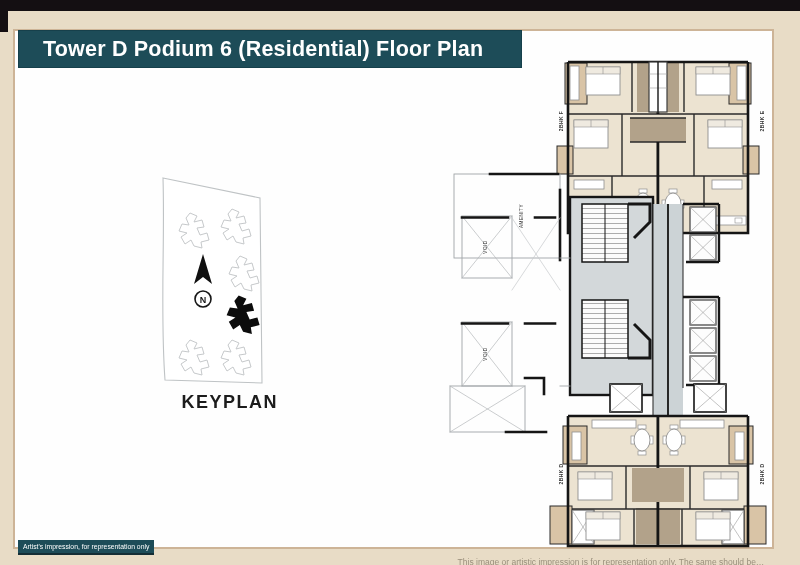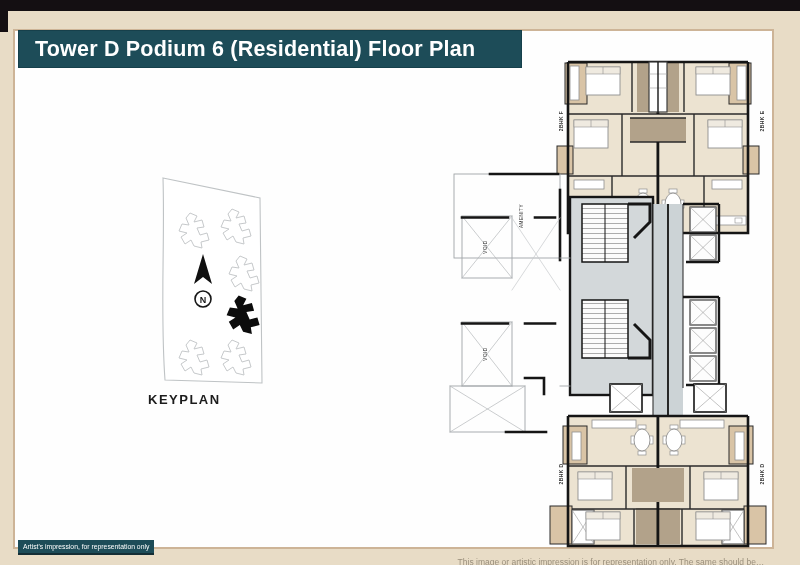--- a/index.html
+++ b/index.html
@@ -9,27 +9,27 @@
   }
   .topbar{position:absolute;left:0;top:0;width:800px;height:11px;background:#140f12;}
   .corner{position:absolute;left:0;top:0;width:8px;height:32px;background:#140f12;}
   .card{
     position:absolute;left:13px;top:29px;width:761px;height:520px;
     background:#fefefe;border:2px solid #cdb497;box-sizing:border-box;
   }
   .banner{
     position:absolute;left:18px;top:30px;width:504px;height:38px;box-sizing:border-box;
     background:#1d4c58;border:1px solid #16404b;color:#ffffff;
-    font-size:21.5px;font-weight:bold;line-height:36px;padding-left:16px;letter-spacing:0.2px;
+    font-size:21.5px;font-weight:bold;line-height:36px;padding-left:24px;letter-spacing:0.2px;
     white-space:nowrap;overflow:hidden;
   }
   .kp-svg{position:absolute;left:155px;top:172px;}
   .kp-caption{
-    position:absolute;left:148px;top:392px;width:130px;text-align:left;
-    font-size:13px;font-weight:bold;letter-spacing:1.5px;color:#1c1c1c;
+    position:absolute;left:148px;top:392px;width:130px;text-align:right;
+    font-size:18px;font-weight:bold;letter-spacing:1.5px;color:#1c1c1c;
   }
   .plan-svg{position:absolute;left:446px;top:54px;}
   .badge{
     position:absolute;left:18px;top:540px;height:13px;background:#1d4c58;
     color:#ffffff;font-size:6.8px;line-height:13px;padding:0 5px;
     border-bottom:2px solid #142e35;white-space:nowrap;
   }
   .clipped{
     position:absolute;left:436px;top:557px;width:350px;text-align:center;
     font-size:8.5px;color:#9a8f7c;white-space:nowrap;overflow:hidden;

